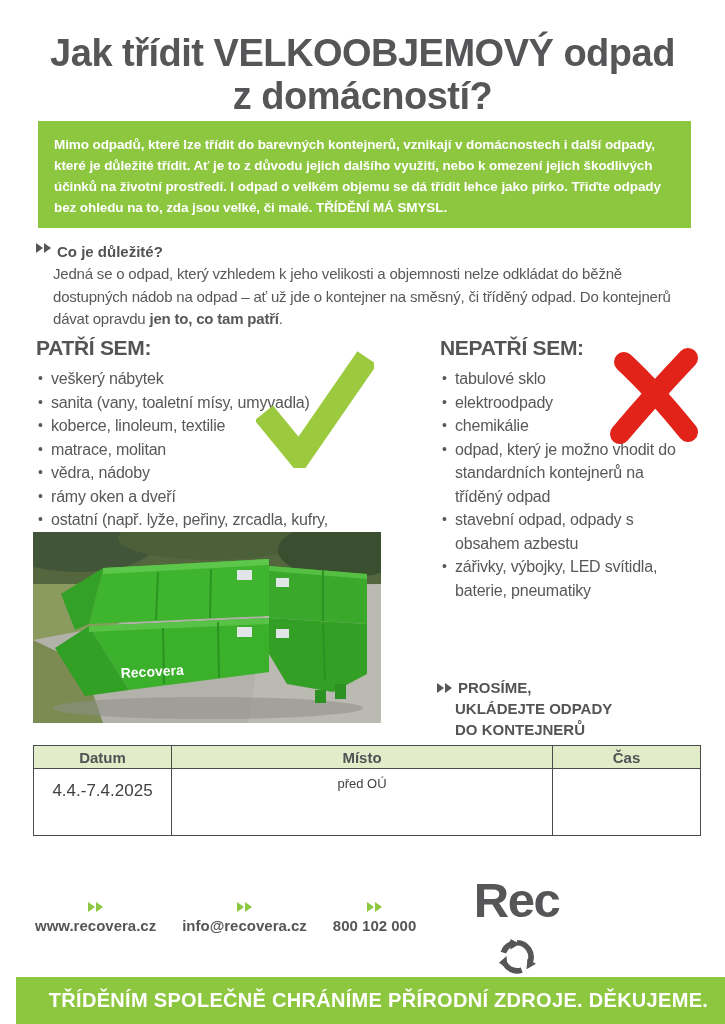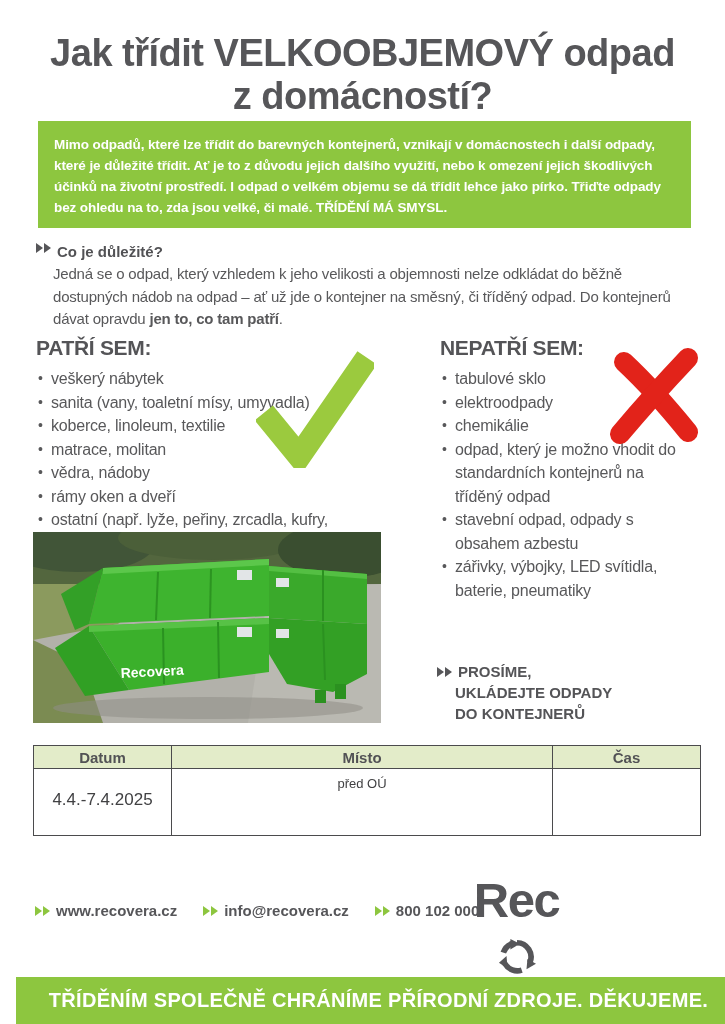--- a/index.html
+++ b/index.html
@@ -39,33 +39,33 @@
   .colhead { font-size: 21px; font-weight: bold; color: #545457; letter-spacing: -0.3px; margin-bottom: 7px; }
   ul.blist { list-style: none; font-size: 16px; line-height: 23.5px; letter-spacing: -0.2px; }
   ul.blist li { position: relative; padding-left: 15px; }
   ul.blist li::before { content: "•"; position: absolute; left: 2px; top: 0; font-size: 14px; color: #58585a; }
   .check-icon { position: absolute; left: 256px; top: 350px; }
   .cross-icon { position: absolute; left: 608px; top: 344px; }
   
   .photo { position: absolute; left: 33px; top: 532px; display: block; }
   
   .plea { position: absolute; left: 437px; top: 661px; font-weight: bold; font-size: 15px; line-height: 21px; color: #545457; }
-  .plea .row1 { display: flex; gap: 5px; }
+  .plea .row1 { display: flex; gap: 5px; margin-top: 16px; }
   .plea .cont { margin-left: 18px; }
   
   table.sched { position: absolute; left: 33px; top: 745px; width: 667px; border-collapse: collapse; table-layout: fixed; }
   table.sched th, table.sched td { border: 1px solid #4b4b4d; }
   table.sched th { background: #e3ecc9; height: 23px; font-size: 15px; font-weight: bold; color: #525255; text-align: center; }
   table.sched td { height: 67px; vertical-align: top; text-align: center; background: #ffffff; }
-  td.c-datum { font-size: 17px; padding-top: 21px; color: #414143; }
+  td.c-datum { font-size: 17px; padding-top: 12px; color: #414143; }
   td.c-misto { font-size: 13px; padding-top: 7px; color: #414143; }
   
   .flinks { position: absolute; left: 35px; top: 902px; display: flex; gap: 26px; align-items: center;
             font-weight: bold; font-size: 15px; color: #565659; }
-  .flinks .lnk { display: flex; align-items: center; gap: 5px; }
+  .flinks .lnk { display: flex; align-items: center; gap: 5px; flex-direction: column; }
   .flinks .chevs { color: #8dc63f; }
   .logo { position: absolute; left: 461px; top: 872px; display: flex; align-items: center;
           font-size: 49px; font-weight: bold; color: #565659; letter-spacing: -1.5px; flex-direction: column; }
   .logo svg { margin: 10px 1px 0 2px; }
   
   .banner {
     position: absolute; left: 16px; top: 977px; width: 725px; height: 47px;
     background: #8dc63f; color: #ffffff; font-weight: bold; font-size: 20px;
     display: flex; align-items: center; justify-content: center; letter-spacing: 0.3px;
   }

